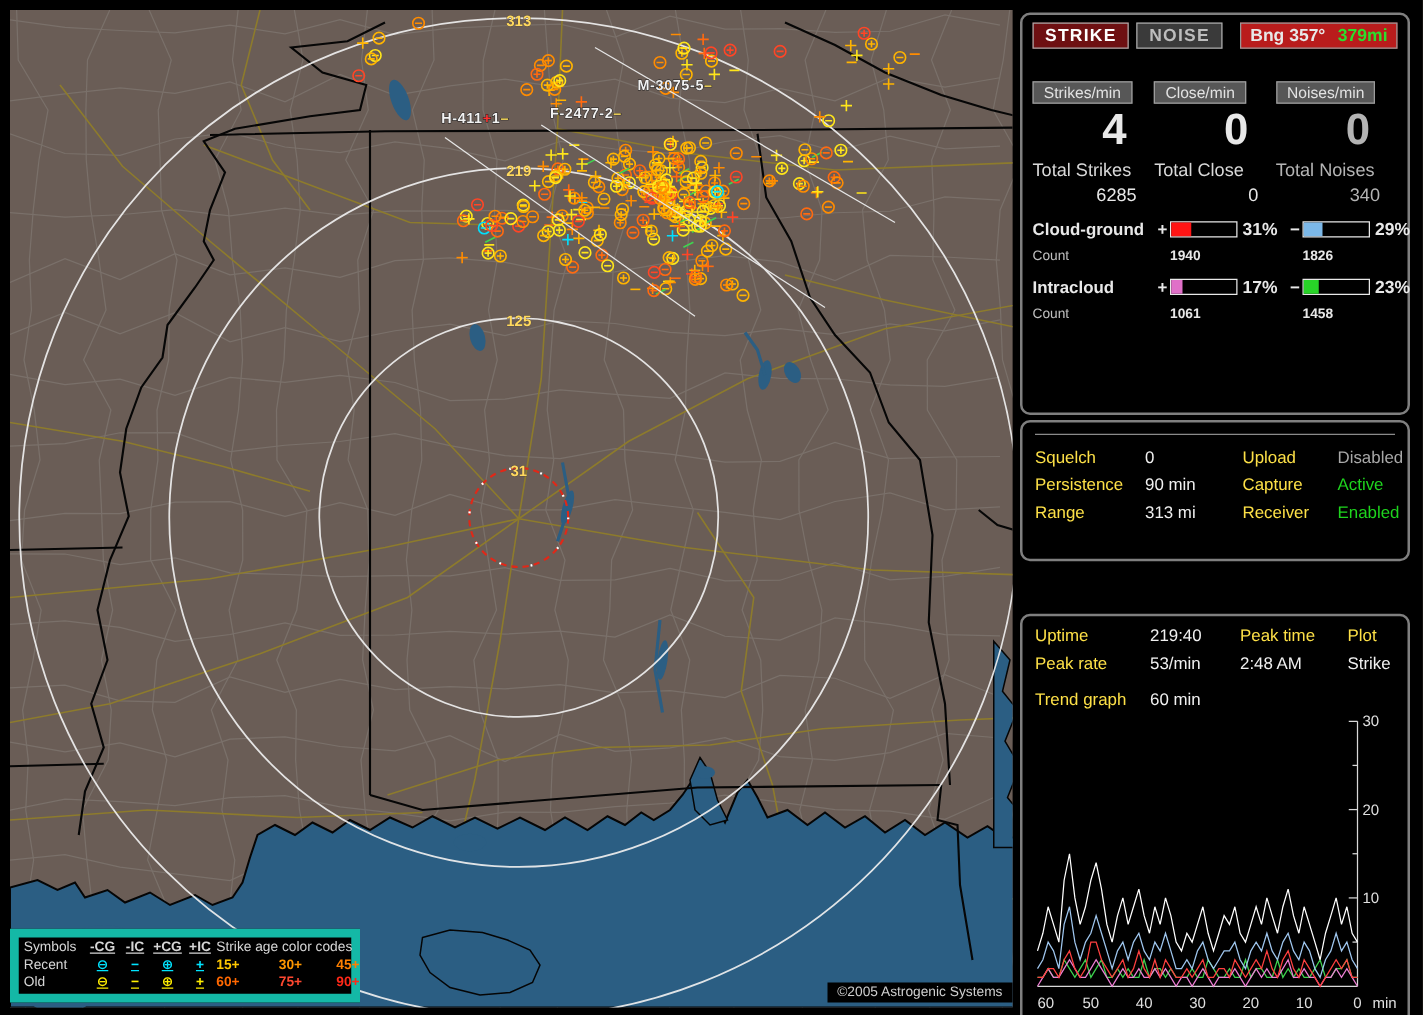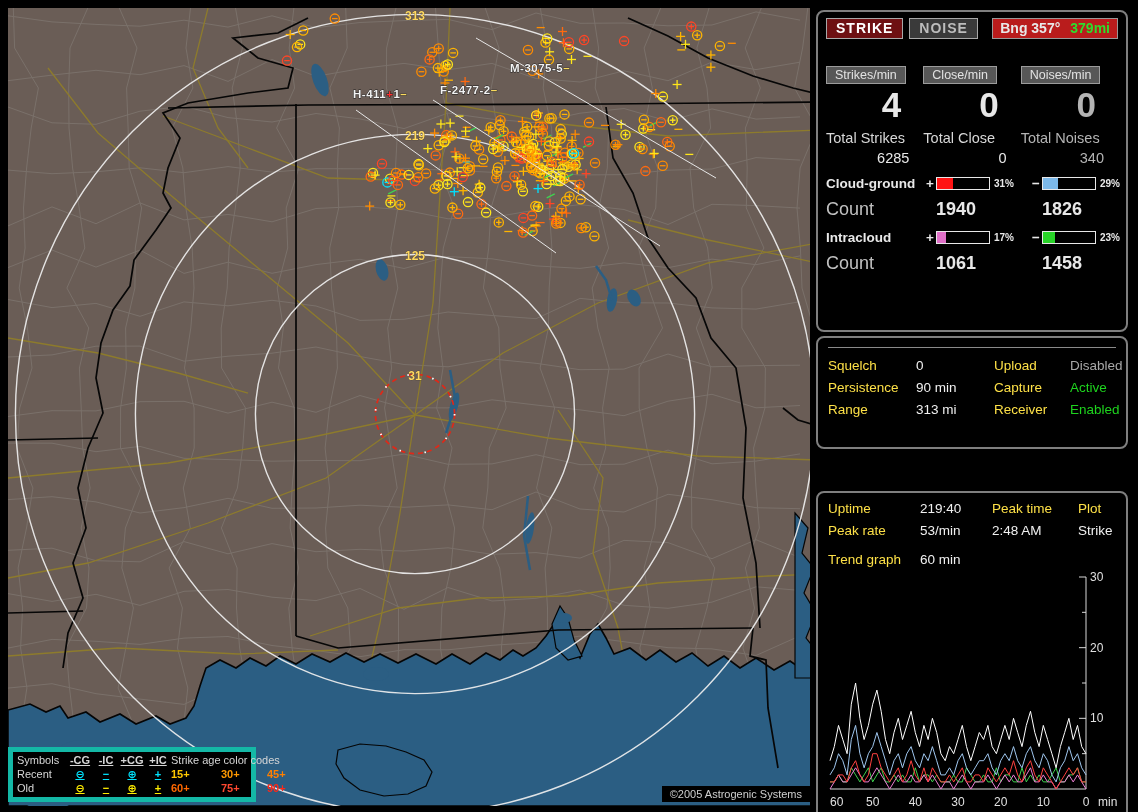--- a/index.html
+++ b/index.html
@@ -1,22 +1,22 @@
 <!DOCTYPE html>
 <html><head>
 <meta charset="utf-8">
 <style>
   html,body{margin:0;padding:0;background:#000;width:1138px;height:812px;overflow:hidden;
     font-family:"Liberation Sans","DejaVu Sans",sans-serif;-webkit-font-smoothing:antialiased;}
   #stage{position:relative;width:1138px;height:812px;background:#000;}
   
   #map-wrap{position:absolute;left:8px;top:8px;width:802px;height:798px;background:#6a5d56;}
   #map-svg{position:absolute;left:0;top:0;}
-  #map-legend{position:absolute;left:0px;bottom:4px;width:248px;background:#000;
-    border:5px solid #14b8a6;color:#d6d6d6;font-size:11px;padding:1px 4px 2px 4px;box-sizing:border-box;}
+  #map-legend{position:absolute;left:0px;bottom:4px;width:280px;background:#000;
+    border:7px solid #14b8a6;color:#d6d6d6;font-size:11px;padding:1px 4px 2px 4px;box-sizing:border-box;}
   .lg-row{display:grid;grid-template-columns:50px 26px 26px 26px 26px 50px 46px 40px;align-items:center;line-height:14px;}
   .lg-row .sym{text-align:center;font-weight:bold;text-decoration:underline;}
   .lg-age-title{grid-column:6 / span 3;white-space:nowrap;}
   .lg-age{font-weight:bold;}
   #map-copyright{position:absolute;right:0;bottom:4px;background:#000;color:#cfcfcf;
     font-size:11px;padding:2px 8px;}
   
   .panel{position:absolute;left:816px;width:312px;background:#000;border:2px solid #7f7f7f;
     border-radius:8px;box-sizing:border-box;color:#e8e8e8;}
   #panel-top{top:10px;height:322px;padding:6px 8px;}
@@ -38,22 +38,22 @@
   .tot-val{font-size:14.5px;text-align:right;padding-right:14px;margin-top:4px;}
   .dim{color:#b4b4b4 !important;}
   #dist-title{margin-top:20px;font-size:13px;color:#c0c0c0;border-bottom:1px solid #8a8a8a;
     padding-bottom:2px;width:100%;}
   .dist-row{display:grid;grid-template-columns:98px 12px 54px 40px 12px 54px 36px;
     align-items:center;margin-top:10px;font-size:13.5px;}
   .dist-label{font-weight:bold;}
   .dist-sign{font-weight:bold;text-align:center;}
   .dist-bar{width:52px;height:11px;border:1px solid #e8e8e8;background:#000;}
   .dist-fill{height:100%;}
-  .dist-pct{font-weight:bold;font-size:10px;padding-left:4px;}
-  .count-row{display:grid;grid-template-columns:98px 12px 94px 12px 80px;margin-top:8px;font-size:18px;}
+  .dist-pct{font-weight:bold;font-size:14px;padding-left:4px;}
+  .count-row{display:grid;grid-template-columns:98px 12px 94px 12px 80px;margin-top:8px;font-size:11px;}
   .count-label{color:#c0c0c0;}
   .count-val{font-weight:bold;}
   
   #datetime{color:#00e400;font-weight:bold;font-size:17.5px;white-space:nowrap;}
   #dt-rule{border-bottom:1px solid #8a8a8a;margin:3px 0 10px 0;}
   .st-grid{display:grid;grid-template-columns:88px 78px 76px auto;row-gap:7px;font-size:13.5px;}
   .lbl{color:#fde047;}
   .val{color:#f0f0f0;}
   .green{color:#1ed41e;}
   .gray{color:#a8a8a8;}

